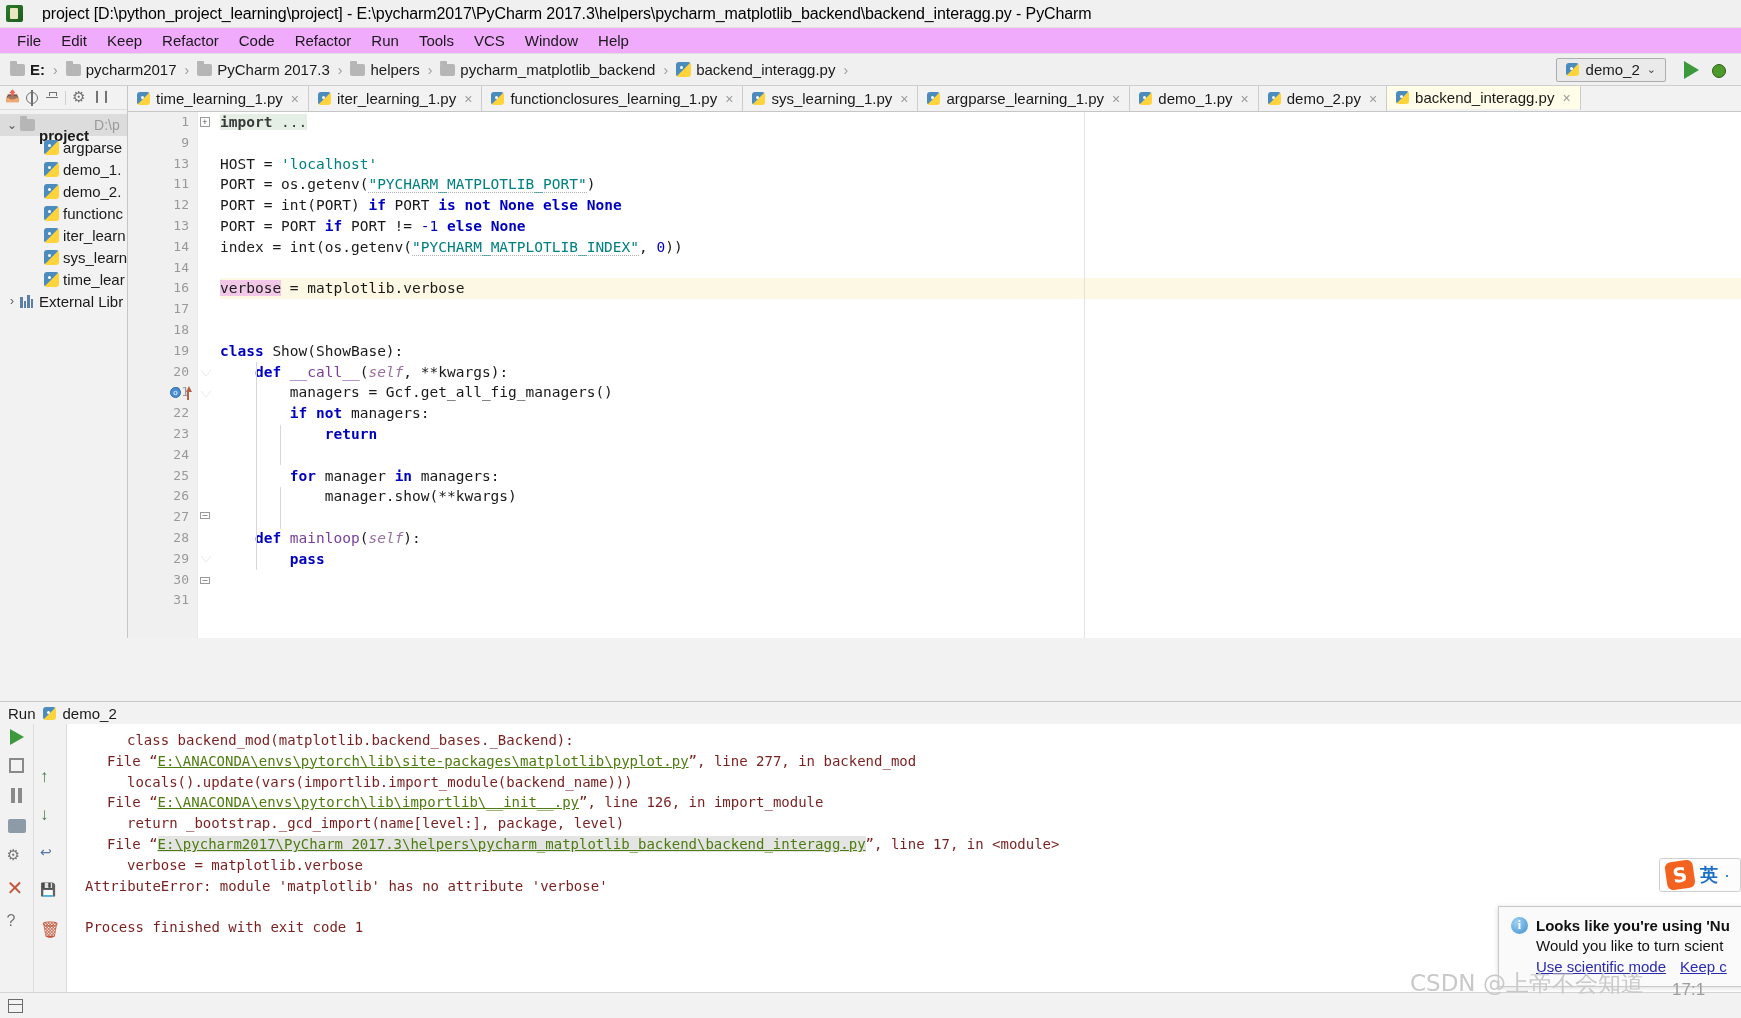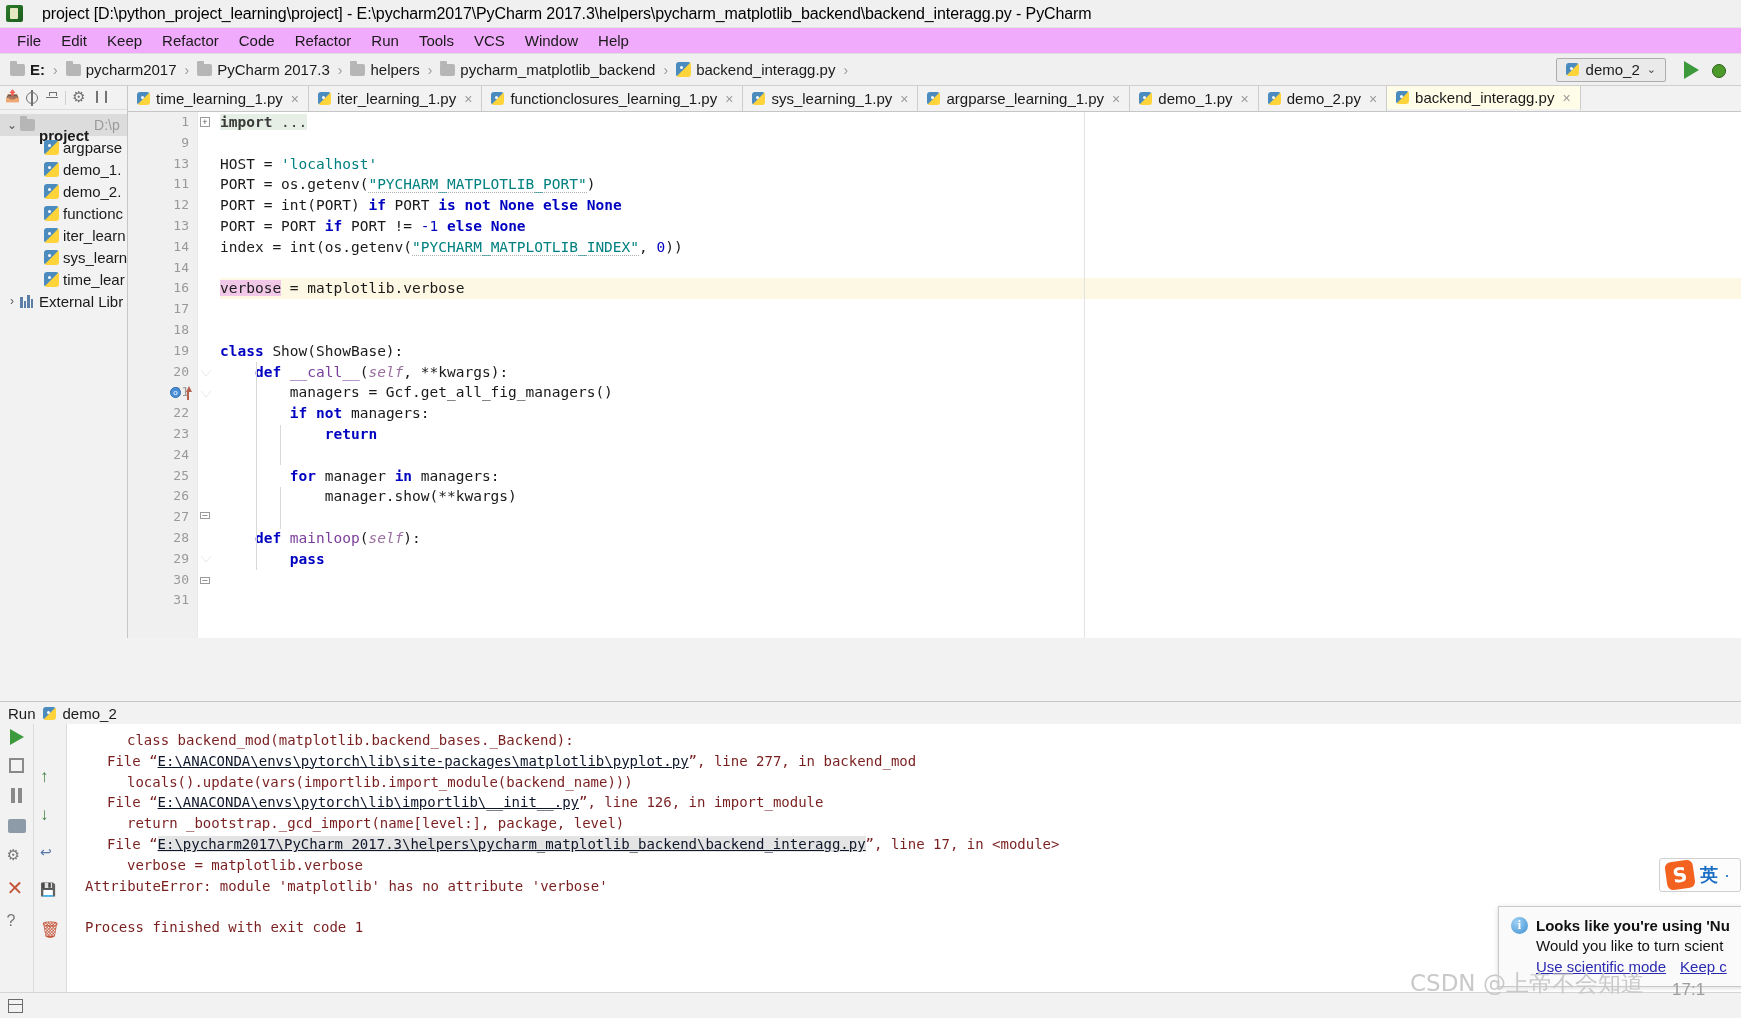--- a/index.html
+++ b/index.html
@@ -178,21 +178,21 @@
   .rs.q { font-size: 16px; color: #777; }
   .rs.upar, .rs.dnar { font-size: 17px; color: #3c7d3c; line-height: 17px; }
   .rs.wrap { font-size: 14px; color: #5577aa; }
   .run-side2 { width: 32px; flex: none; background:#f2f2f2; display:flex; flex-direction:column; align-items:center; padding-top:44px; gap:18px; }
   .console {
     flex: 1; background: #fff; overflow: hidden; position: relative;
     font-family: "DejaVu Sans Mono", monospace; font-size: 14px; padding: 6px 0 0 18px;
     border-left: 1px solid #dcdcdc;
   }
   .console .cline { height: 20.8px; line-height: 20.8px; white-space: pre; color: #7a1f1f; }
-  .console a.link { color: #0f172a; text-decoration: underline; }
+  .console a.link { color: #4d7c0f; text-decoration: underline; }
   .console .cline .hlbg { background: #e4e4e4; }
 
   
   .statusbar { position: absolute; left: 0; right: 0; bottom: 0; height: 26px; background: #f2f2f2; border-top: 1px solid #d5d5d5; display: flex; align-items: center; padding: 0 8px; }
   .sb-ico { width: 15px; height: 14px; border: 1.5px solid #6b6b6b; position: relative; }
   .sb-ico:after { content:""; position:absolute; left:0; top:4px; right:0; height:1.5px; background:#6b6b6b; }
 
   
   .ime {
     position: absolute; right: 0px; top: 858px; height: 34px;

